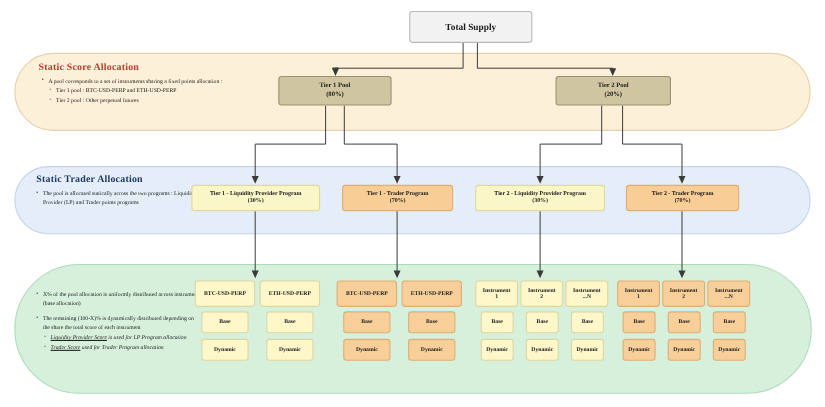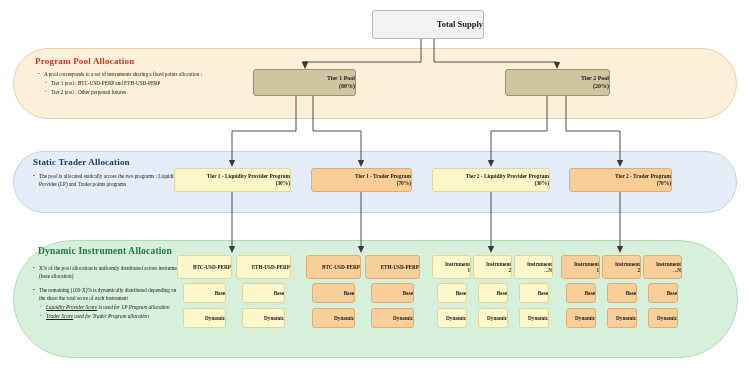--- a/index.html
+++ b/index.html
@@ -29,21 +29,21 @@
   .bullets li{position:relative;padding-left:6px;margin:0 0 1px 0;}
   .bullets li:before{content:"\2022";position:absolute;left:0;top:-.5px;font-size:5px;}
   .bullets ul.sub{margin:0 0 0 7px;}
   .bullets ul.sub li:before{content:"\25E6";}
   .gap{height:5px;}
   .ital{font-style:italic;}
   .uline{text-decoration:underline;}
 
   
   .node{position:absolute;box-sizing:border-box;display:flex;
-        flex-direction:column;align-items:flex-end;justify-content:center;
+        flex-direction:column;align-items:center;justify-content:center;
         text-align:center;border-radius:3px;font-weight:bold;
         line-height:1.25;}
   .node .ln2{font-weight:bold;}
 
   .supply{background:#f2f2f2;border:1px solid #b9b9b9;font-size:8.5px;
           left:372px;top:10px;width:112px;height:29px;}
 
   .pool{background:#cfc5a0;border:1px solid #9c9madd;border:1px solid #9a9272;
         font-size:6px;}
   .pool.pool1{left:253px;top:69px;width:103px;height:27px;}
@@ -99,23 +99,22 @@
     <path class="wire" d="M232,192 L232,250"></path>
     <path class="wire" d="M361,192 L361,250"></path>
     <path class="wire" d="M491,192 L491,250"></path>
     <path class="wire" d="M620,192 L620,250"></path>
     <polygon points="232,253 228.8,246 235.2,246" fill="#3a3a3a"></polygon>
     <polygon points="361,253 357.8,246 364.2,246" fill="#3a3a3a"></polygon>
     <polygon points="491,253 487.8,246 494.2,246" fill="#3a3a3a"></polygon>
     <polygon points="620,253 616.8,246 623.2,246" fill="#3a3a3a"></polygon>
   </svg>
 
-  <div class="sec-title t1">Program Pool Allocation</div>
+  <div class="sec-title t1">Static Score Allocation</div>
   <div class="sec-title t2">Static Trader Allocation</div>
-  <div class="sec-title t3">Dynamic Instrument Allocation</div>
 
   <div class="bullets b1">
     <ul>
       <li>A pool corresponds to a set of instruments sharing a fixed points allocation :</li>
       <ul class="sub">
         <li>Tier 1 pool : BTC-USD-PERP and ETH-USD-PERP</li>
         <li>Tier 2 pool : Other perpetual futures</li>
       </ul>
     </ul>
   </div>

